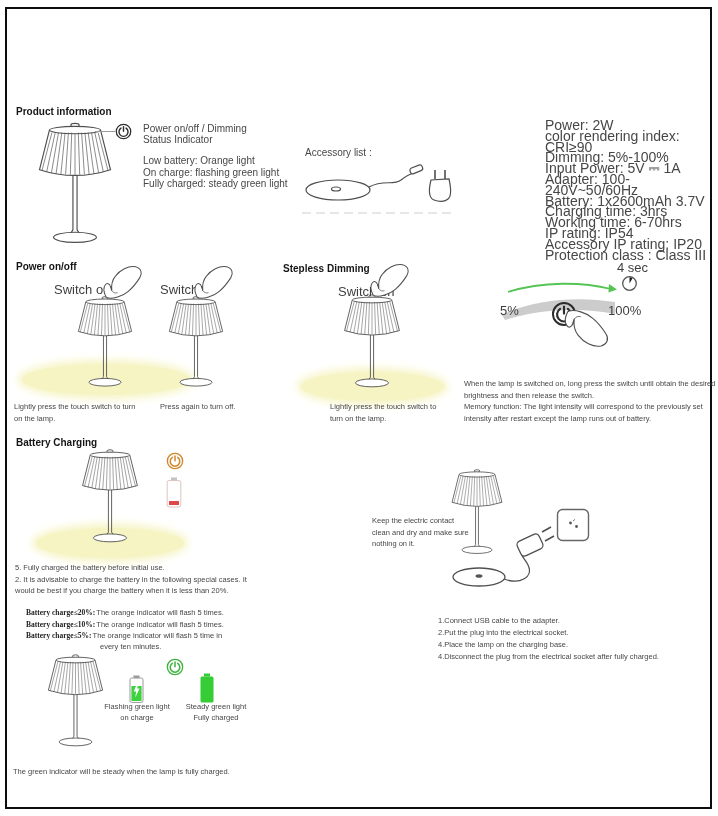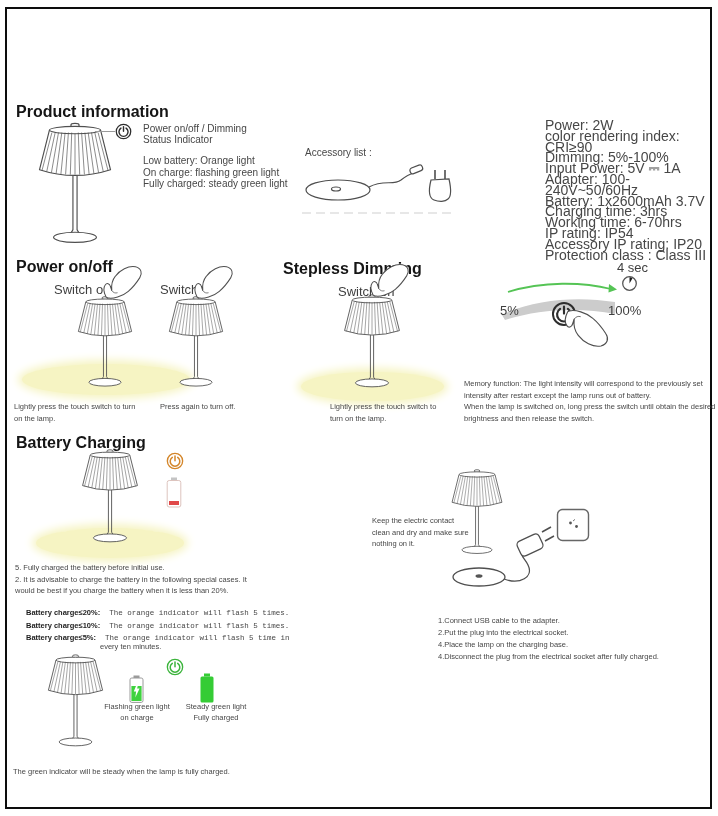--- a/index.html
+++ b/index.html
@@ -1,33 +1,33 @@
 <!DOCTYPE html>
 <html><head>
 <meta charset="utf-8">
 <style>
   * { margin:0; padding:0; box-sizing:border-box; }
   body { background:#888; font-family:"Liberation Sans", sans-serif; }
   .page { position:relative; width:718px; height:816px; background:#fff; margin:0 auto; overflow:hidden;
           color:#474747; font-size:7.5px; line-height:11px; }
   .frame { position:absolute; left:5px; top:7px; width:707px; height:802px; border:2px solid #0d0d0d; }
   .abs { position:absolute; }
-  .sec-title { font-size:16px; font-weight:bold; color:#151515; }
+  .sec-title { font-size:10px; font-weight:bold; color:#151515; }
   .lbl { font-size:13px; color:#3f3f3f; }
   .big { font-size:10px; line-height:11px; }
   .specs div { line-height:10.8px; font-size:14px; }
   .para { line-height:11.5px; }
   .lamp-svg { color:#4f4f4f; }
   .hand-svg { color:#4f4f4f; }
   .glow { background:#f6f4c3; border-radius:50%; box-shadow:0 0 9px 4px #f6f4c3; }
   .pwr-dark { color:#2d2d2d; }
   .pwr-orange { color:#d4862a; }
   .pwr-green { color:#3cb43c; }
-  .lvl b { color:#1d1d1d; }
-  .lvl span { margin-left:9px;font-family:Liberation Mono, monospace; }
+  .lvl b { color:#1d1d1d;font-family:Liberation Serif, serif; }
+  .lvl span { margin-left:1px; }
   .center { text-align:center; }
   .conn-line { height:1px; background:#9a9a9a; }
 </style>
 </head>
 <body>
 
 <svg width="0" height="0" style="position:absolute">
   <defs>
     <g id="lamp" stroke="currentColor" fill="none" stroke-width="1.4">
       <ellipse cx="50" cy="5" rx="5" ry="2.2"></ellipse>
@@ -146,22 +146,22 @@
     </svg>
   <svg class="abs hand-svg" style="left:562px;top:308px;transform:scaleY(-1)" width="52" height="45" viewBox="0 0 64 54">
       <use href="#hand"></use>
     </svg>
   <div class="abs lbl" style="left:617px;top:262px">4 sec</div>
   <svg class="abs" style="left:621px;top:275px" width="17" height="17" viewBox="0 0 16 16">
     <circle cx="8" cy="8" r="6.4" fill="#fff" stroke="#555" stroke-width="1.2"></circle>
     <path d="M8 8 L8 2.2 A5.8 5.8 0 0 1 10.8 3 Z" fill="#1a1a1a"></path>
   </svg>
   <div class="abs para" style="left:464px;top:378px;width:252px">
+    <p>When the lamp is switched on, long press the switch until obtain the desired brightness and then release the switch.</p>
     <p>Memory function: The light intensity will correspond to the previously set intensity after restart except the lamp runs out of battery.</p>
-    <p>When the lamp is switched on, long press the switch until obtain the desired brightness and then release the switch.</p>
   </div>
 
   <div class="abs sec-title" style="left:16px;top:437px">Battery Charging</div>
   <div class="abs glow" style="left:36px;top:528px;width:148px;height:30px"></div>
   <svg class="abs lamp-svg" style="left:78px;top:448px" width="64" height="102" viewBox="0 0 100 160">
       <use href="#lamp"></use>
     </svg>
   <svg class="abs pwr-orange" style="left:166px;top:452px" width="18" height="18" viewBox="0 0 24 24">
       <use href="#pwr"></use>
     </svg>

